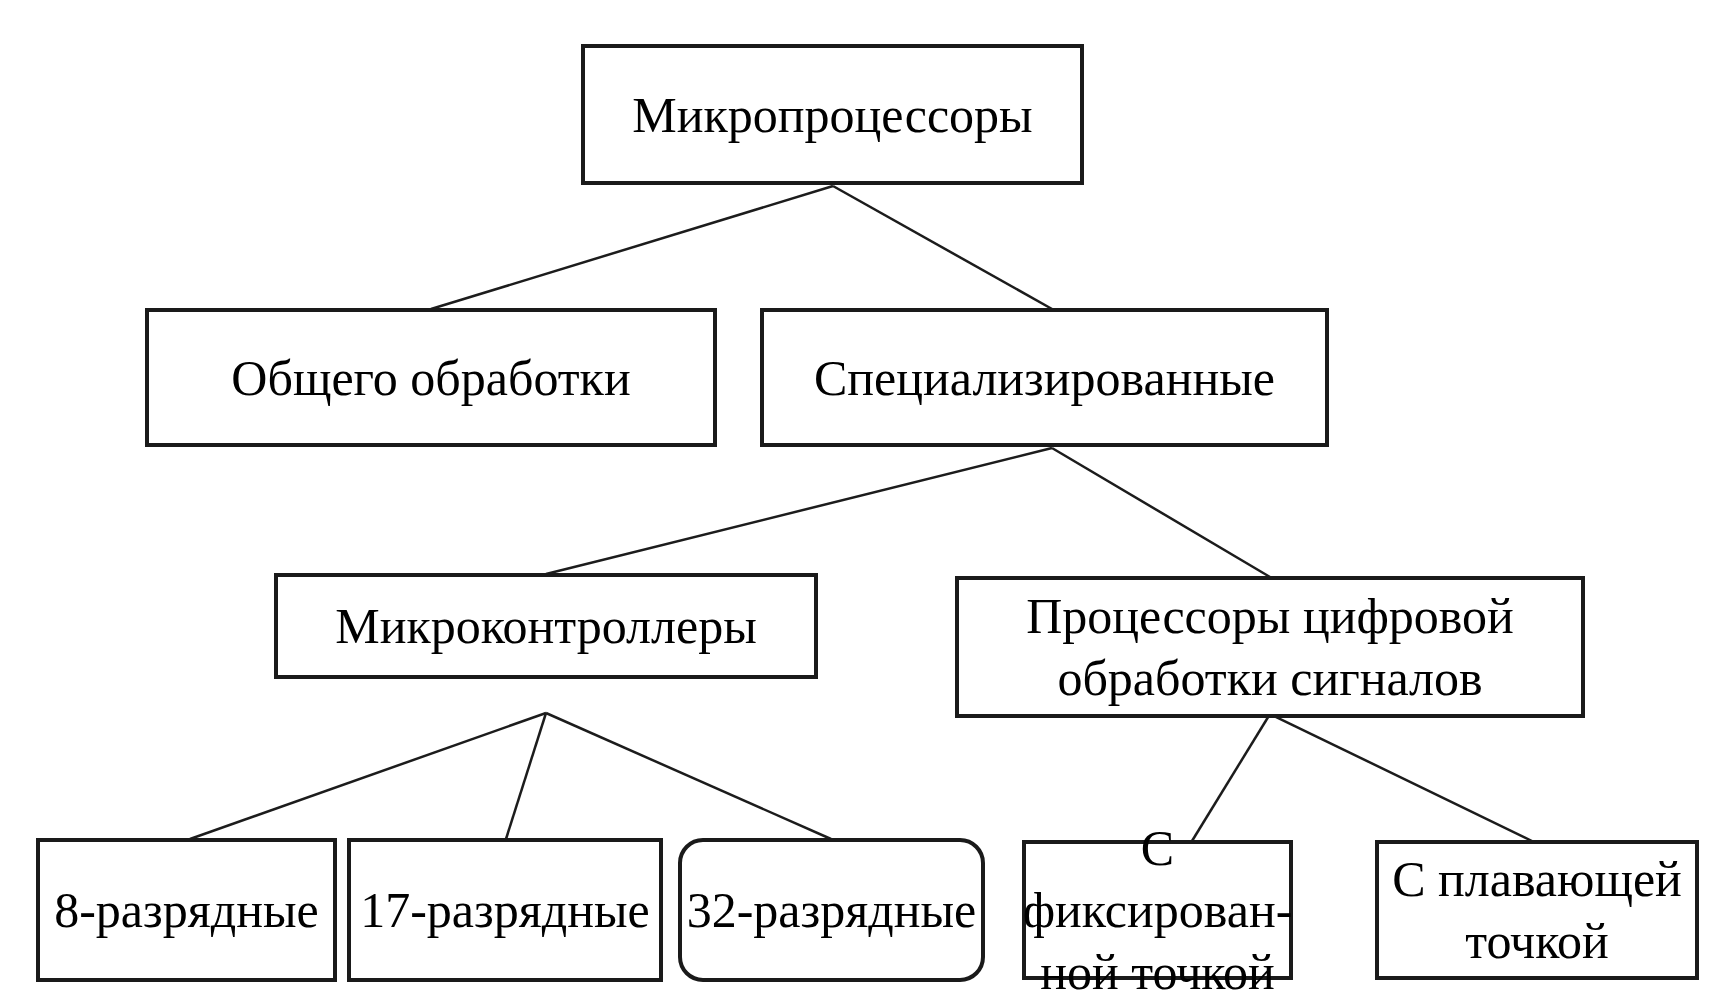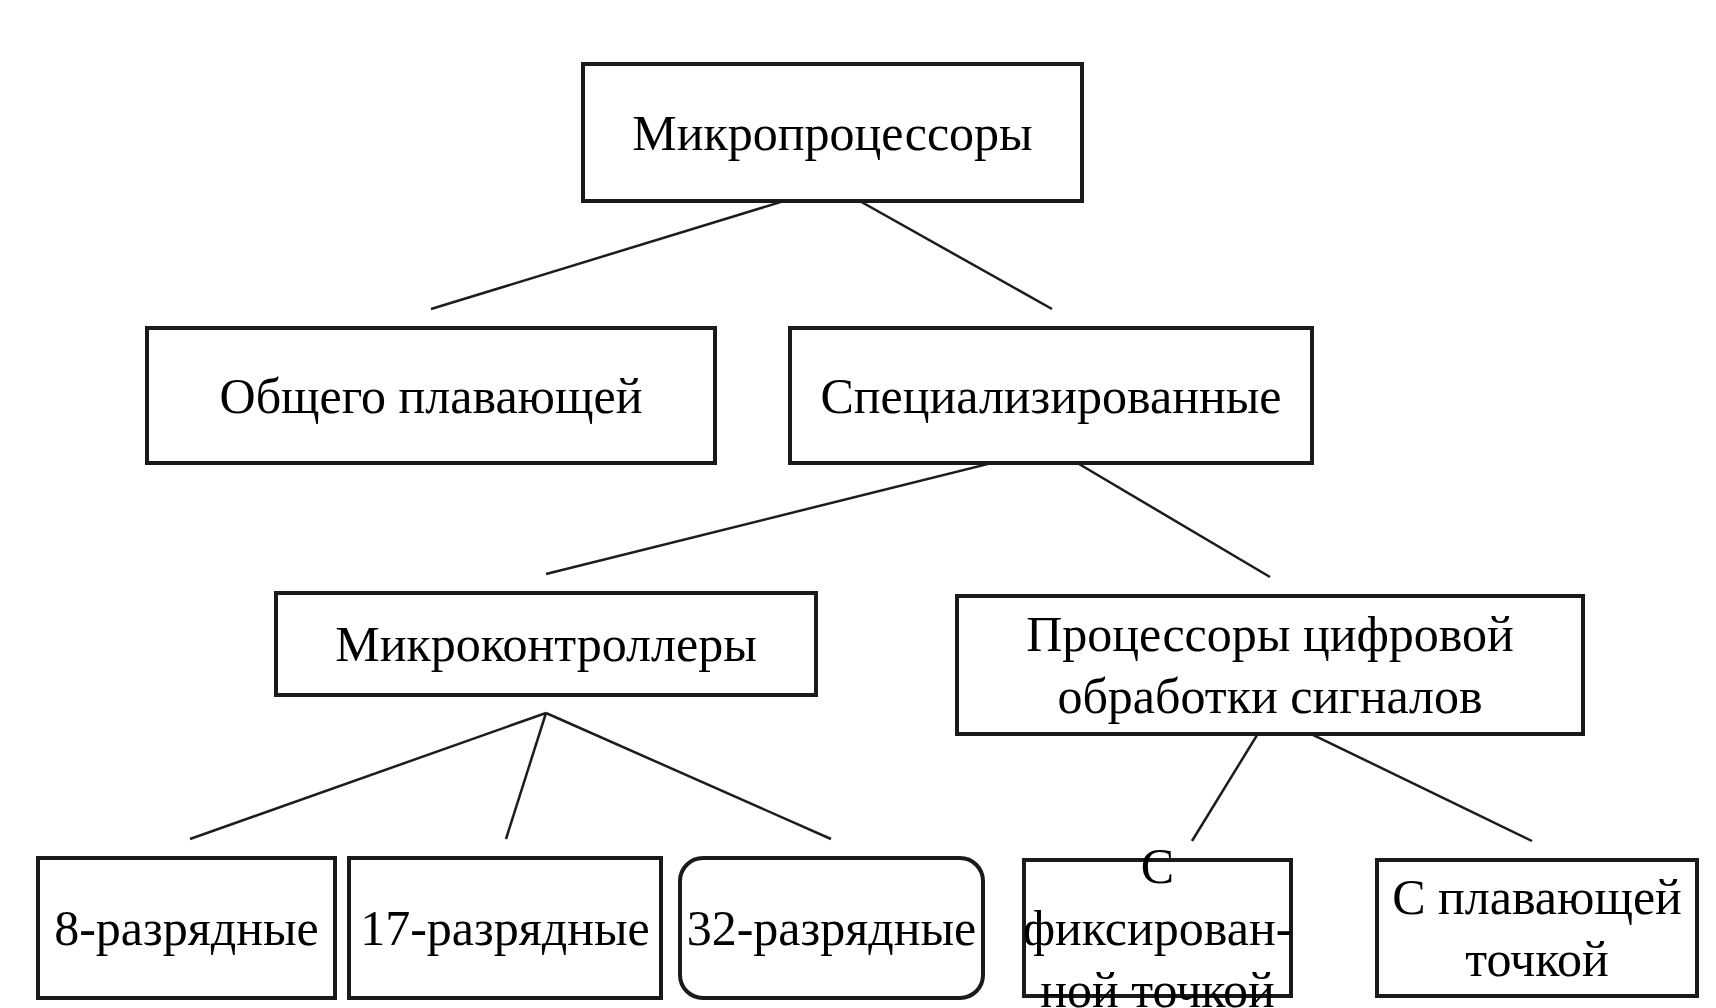--- a/index.html
+++ b/index.html
@@ -34,26 +34,25 @@
     box-sizing: border-box;
     border: 4px solid #1a1a1a;
     background: #ffffff;
     display: flex;
     align-items: center;
     justify-content: center;
     text-align: center;
     font-size: 50px;
     line-height: 62px;
     white-space: pre-line;
-    margin-top: 18px;
   }
   
   .n-root    { left: 581px;  top: 44px;  width: 503px; height: 141px; }
   .n-general { left: 145px;  top: 308px; width: 572px; height: 139px; }
-  .n-special { left: 788px;  top: 308px; width: 526px; height: 139px; }
+  .n-special { left: 760px;  top: 308px; width: 569px; height: 139px; }
   .n-mcu     { left: 274px;  top: 573px; width: 544px; height: 106px; font-family: Liberation Serif, serif; }
   .n-dsp     { left: 955px;  top: 576px; width: 630px; height: 142px; }
   .n-bit8    { left: 36px;   top: 838px; width: 301px; height: 144px; }
   .n-bit16   { left: 347px;  top: 838px; width: 316px; height: 144px; }
   .n-bit32   { left: 678px;  top: 838px; width: 307px; height: 144px; border-radius: 25px; }
   .n-fixed   { left: 1022px; top: 840px; width: 271px; height: 140px; }
   .n-float   { left: 1375px; top: 840px; width: 324px; height: 140px; }
 </style>
 </head>
 <body>
@@ -66,21 +65,21 @@
     <line x1="1052" y1="448" x2="546" y2="574"></line>
     <line x1="1052" y1="448" x2="1270" y2="577"></line>
     <line x1="546" y1="713" x2="190" y2="839"></line>
     <line x1="546" y1="713" x2="506" y2="839"></line>
     <line x1="546" y1="713" x2="831" y2="839"></line>
     <line x1="1270" y1="714" x2="1192" y2="841"></line>
     <line x1="1270" y1="714" x2="1532" y2="841"></line>
   </svg>
 
   <div class="node n-root">Микропроцессоры</div>
-  <div class="node n-general">Общего плавающей</div>
+  <div class="node n-general">Общего обработки</div>
   <div class="node n-special">Специализированные</div>
   <div class="node n-mcu">Микроконтроллеры</div>
   <div class="node n-dsp">Процессоры цифровой
 обработки сигналов</div>
   <div class="node n-bit8">8-разрядные</div>
   <div class="node n-bit16">17-разрядные</div>
   <div class="node n-bit32">32-разрядные</div>
   <div class="node n-fixed">С фиксирован-
 ной точкой</div>
   <div class="node n-float">С плавающей

